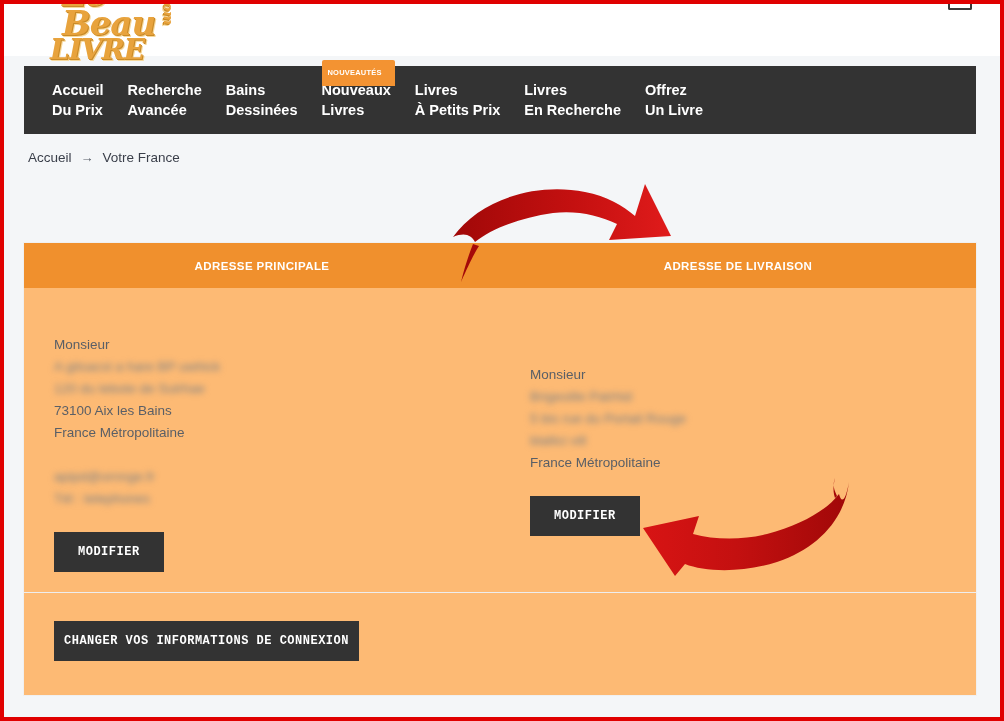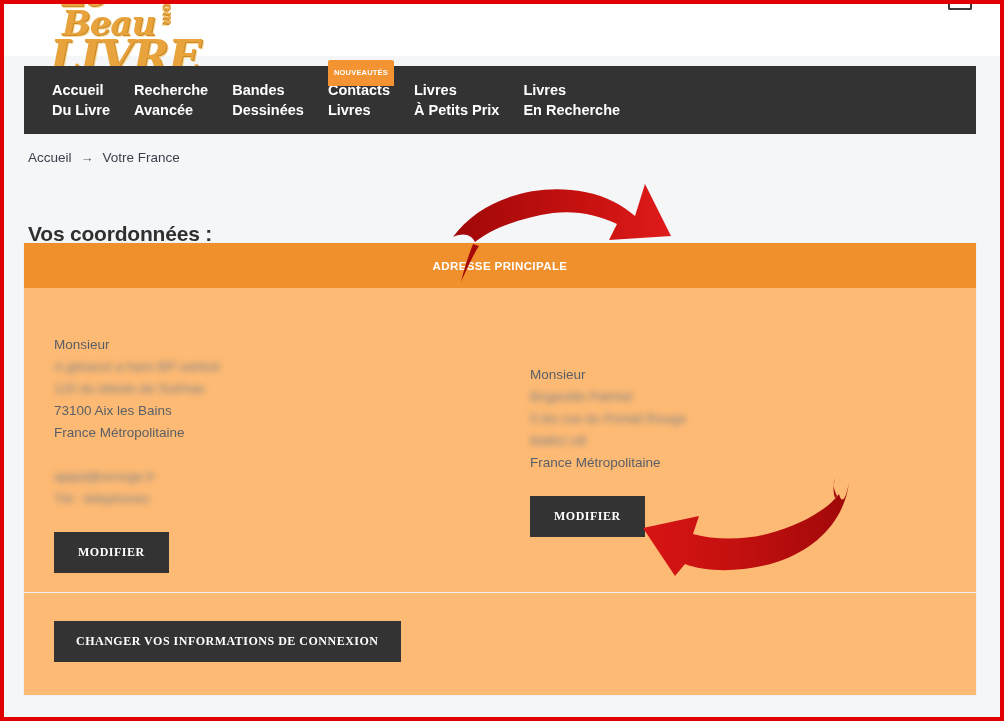--- a/index.html
+++ b/index.html
@@ -43,21 +43,21 @@
     font-family: "DejaVu Serif", serif;
     font-style: italic;
     font-weight: bold;
     color: #e8a33d;
     text-shadow: 1px 1px 0 #c98a27, 2px 2px 0 #f7d89a;
     line-height: 0.86;
     letter-spacing: -1px;
     user-select: none;
   }
   #logo .l1 { font-size: 34px; display: block; padding-left: 40px; }
-  #logo .l2 { font-size: 44px; display: block; padding-left: 28px; }
+  #logo .l2 { font-size: 28px; display: block; padding-left: 28px; }
   #logo .dotcom {
     position: absolute;
     right: 6px; top: 22px;
     font-size: 13px;
     transform: rotate(90deg);
     transform-origin: center;
     letter-spacing: 0px;
   }
 
   #cart-icon-box {
@@ -98,21 +98,21 @@
 
   .nav-badge {
     position: absolute;
     left: 12px;
     top: -20px;
     background: #f39332;
     color: #ffffff;
     font-size: 7.5px;
     font-weight: bold;
     letter-spacing: 0.2px;
-    padding: 3px 6px 3px 6px;
+    padding: 3px 13px 3px 6px;
     border-radius: 2px 2px 0 0;
     white-space: nowrap;
   }
 
   
   #breadcrumb {
     position: absolute;
     left: 24px;
     top: 146px;
     font-size: 13.5px;
@@ -190,28 +190,28 @@
   .btn-dark {
     display: inline-block;
     background: #333333;
     color: #ffffff;
     font-size: 12px;
     font-weight: bold;
     letter-spacing: 0.5px;
     padding: 13px 24px;
     border: none;
     cursor: pointer;
-    font-family: Liberation Serif, serif;
+    font-family: Liberation Mono, monospace;
   }
   .btn-modifier { margin-top: 22px; min-width: 108px; }
 
   #footer-actions {
     padding: 28px 30px;
   }
-  #btn-connexion { padding: 13px 22px; }
+  #btn-connexion { padding: 13px 10px; }
 
   
   .arrow {
     position: absolute;
     pointer-events: none;
   }
   #arrow-top { left: 445px; top: 178px; width: 240px; height: 108px; }
   #arrow-bottom { left: 633px; top: 468px; width: 222px; height: 112px; }
 </style>
 </head>
@@ -225,65 +225,69 @@
       <span class="l2">LIVRE</span>
       <span class="dotcom">.com</span>
     </div>
     <div id="cart-icon-box"></div>
   </div>
 
   <nav id="navbar">
 
     <div class="nav-item">
       <span class="nl">Accueil</span>
-      <span class="nl">Du Livre</span>
+      <span class="nl">Du Prix</span>
     </div>
 
     <div class="nav-item">
       <span class="nl">Recherche</span>
       <span class="nl">Avancée</span>
     </div>
 
     <div class="nav-item">
-      <span class="nl">Bandes</span>
+      <span class="nl">Bains</span>
       <span class="nl">Dessinées</span>
     </div>
 
     <div class="nav-item">
       <span class="nav-badge">NOUVEAUTÉS</span>
-      <span class="nl">Contacts</span>
+      <span class="nl">Nouveaux</span>
       <span class="nl">Livres</span>
     </div>
 
     <div class="nav-item">
       <span class="nl">Livres</span>
       <span class="nl">À Petits Prix</span>
     </div>
 
     <div class="nav-item">
       <span class="nl">Livres</span>
       <span class="nl">En Recherche</span>
     </div>
 
+    <div class="nav-item">
+      <span class="nl">Offrez</span>
+      <span class="nl">Un Livre</span>
+    </div>
 
 
   </nav>
 
   <div id="breadcrumb">
     <span class="crumb">Accueil</span>
     <span class="sep">→</span>
     <span class="crumb">Votre France</span>
   </div>
 
-  <h1 id="page-title">Vos coordonnées :</h1>
 
   <div id="card">
 
     <div id="tabs">
       <div class="tab">ADRESSE PRINCIPALE</div>
+      <div class="tab">ADRESSE DE LIVRAISON</div>
     </div>
 
     <div id="panels">
 
       <div class="panel left">
         <div class="addr-line">Monsieur</div>
         <div class="addr-line blur">A gitsacst a hare BP uwhick</div>
         <div class="addr-line blur">120 du  lebote de Sulrhae</div>
         <div class="addr-line">73100 Aix les Bains</div>
         <div class="addr-line">France Métropolitaine</div>

